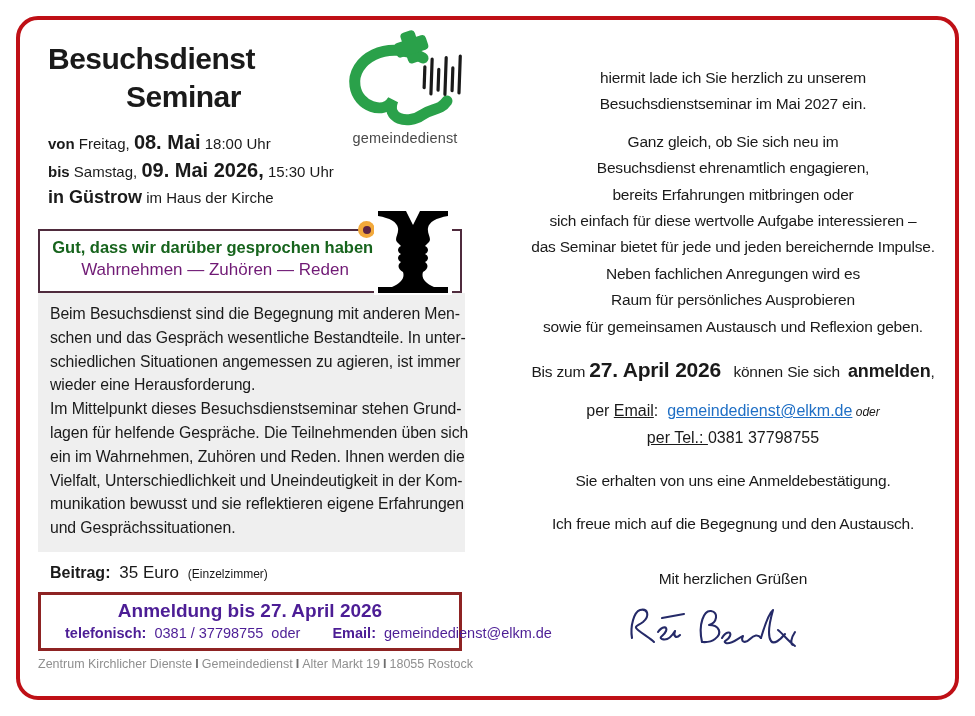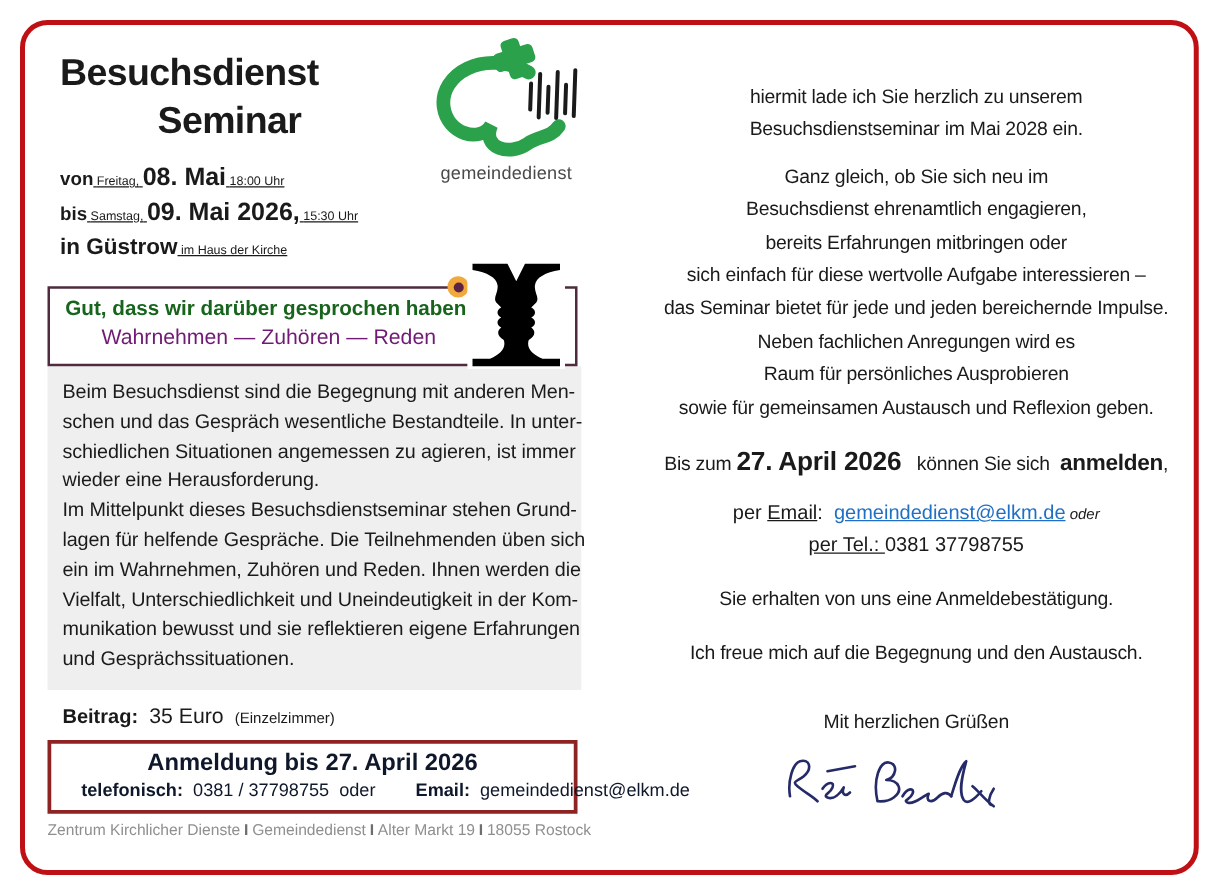--- a/index.html
+++ b/index.html
@@ -18,21 +18,21 @@
   .left-col { position:absolute; left:38px; top:40px; width:427px; }
   .title-block { margin-left:10px; display:inline-block; line-height:1.25; }
   .title-line1 { font-size:30px; font-weight:700; letter-spacing:-0.5px; }
   .title-line2 { font-size:30px; font-weight:700; text-align:right; padding-right:14px; letter-spacing:-0.5px; }
 
   .logo { position:absolute; left:297px; top:-10px; width:140px; text-align:center; }
   .logo-label { font-size:14.5px; color:#4a4a4a; margin-top:-4px; letter-spacing:0.2px; }
 
   .dates { margin-left:10px; margin-top:16px; }
   .date-line { height:28px; white-space:nowrap; display:flex; align-items:baseline; }
-  .d-sm  { font-size:10px;text-decoration:underline; }
+  .d-sm  { font-size:15px; }
   .d-smb { font-size:15px; font-weight:700; }
   .d-big { font-size:20px; font-weight:700; }
   .d-loc { font-size:18px; font-weight:700; }
   .sp { white-space:pre; }
 
   .quote-box {
     position:relative; margin-top:14px;
     border:2px solid #4f2b3d; width:424px; height:64px;
     padding-top:7px; text-align:center; padding-right:70px;
   }
@@ -52,21 +52,21 @@
   }
   .desc-block div { font-size:15.8px; line-height:23.8px; letter-spacing:-0.1px; white-space:nowrap; }
 
   .beitrag { margin-left:12px; margin-top:11px; white-space:nowrap; }
   .beitrag .b-label { font-weight:700; font-size:16px; }
   .beitrag .b-amount { font-size:17px; }
   .beitrag .b-note { font-size:12px; }
 
   .anmeldung-box {
     margin-top:9px; border:3px solid #8e2323; width:424px;
-    text-align:center; padding:5px 0 7px 0; color:#0f172a;
+    text-align:center; padding:5px 0 7px 0; color:#4c1d95;
   }
   .anm-title { font-size:19px; font-weight:700; white-space:nowrap; }
   .anm-line2 { font-size:14.5px; margin-top:3px; white-space:nowrap; }
   .anm-line2 b { font-weight:700;padding-left:24px; }
 
   .footer { margin-top:6px; width:424px; text-align:center; font-size:12.5px; color:#8f8f8f; white-space:nowrap; }
   .footer .sep { font-weight:700; color:#6e6e6e; padding:0 3px; }
 
   
   .right-col { position:absolute; left:508px; top:54px; width:450px; text-align:center; }
@@ -192,21 +192,21 @@
 
   <div class="footer">
     <span>Zentrum Kirchlicher Dienste</span><span class="sep">I</span><span>Gemeindedienst</span><span class="sep">I</span><span>Alter Markt 19</span><span class="sep">I</span><span>18055 Rostock</span>
   </div>
 </div>
 
 <div class="right-col">
   <div class="gap-s"></div>
   <div>
       <div class="line">hiermit lade ich Sie herzlich zu unserem</div>
-      <div class="line">Besuchsdienstseminar im Mai 2028 ein.</div>
+      <div class="line">Besuchsdienstseminar im Mai 2027 ein.</div>
     </div>
   <div class="gap-s"></div>
   <div>
       <div class="line">Ganz gleich, ob Sie sich neu im</div>
       <div class="line">Besuchsdienst ehrenamtlich engagieren,</div>
       <div class="line">bereits Erfahrungen mitbringen oder</div>
       <div class="line">sich einfach für diese wertvolle Aufgabe interessieren –</div>
       <div class="line">das Seminar bietet für jede und jeden bereichernde Impulse.</div>
       <div class="line">Neben fachlichen Anregungen wird es</div>
       <div class="line">Raum für persönliches Ausprobieren</div>

